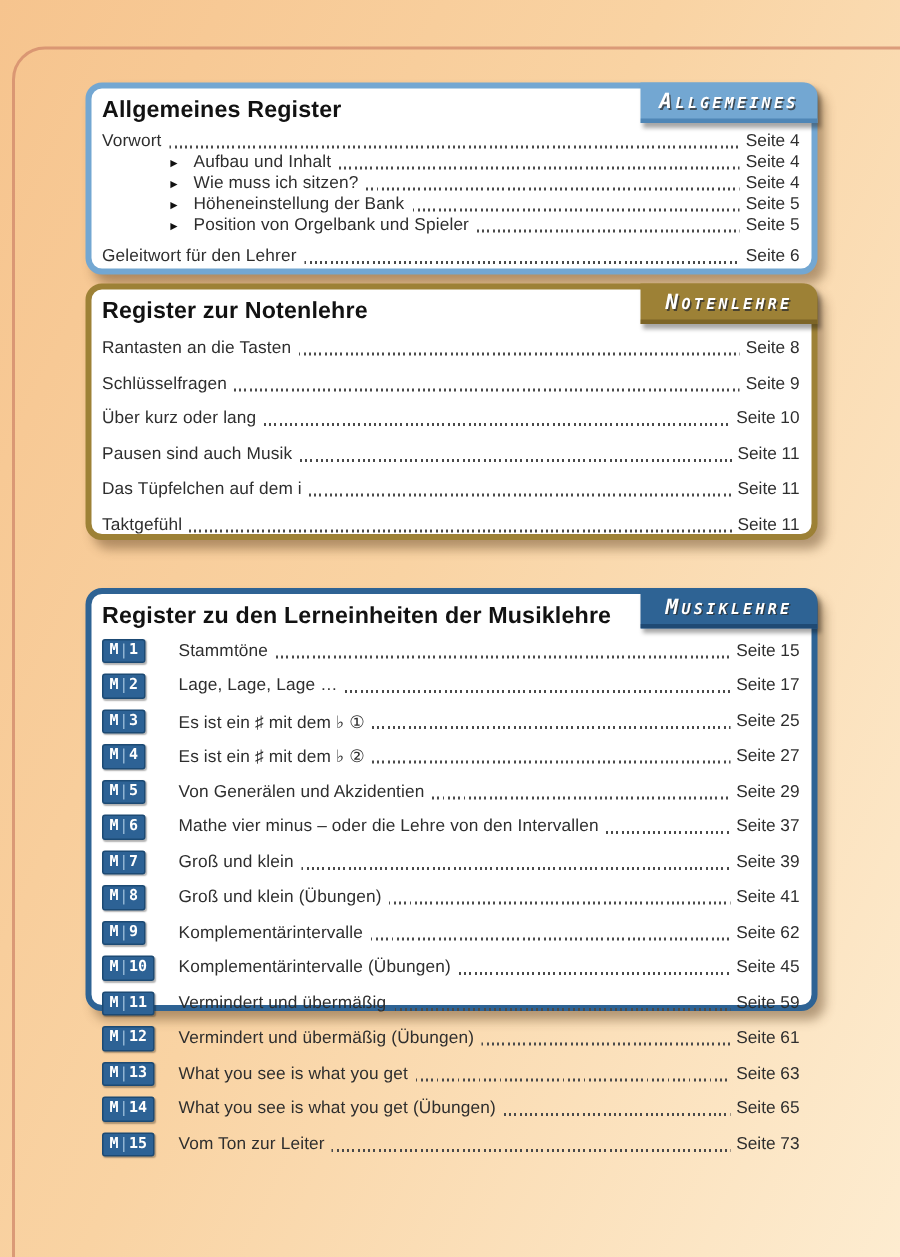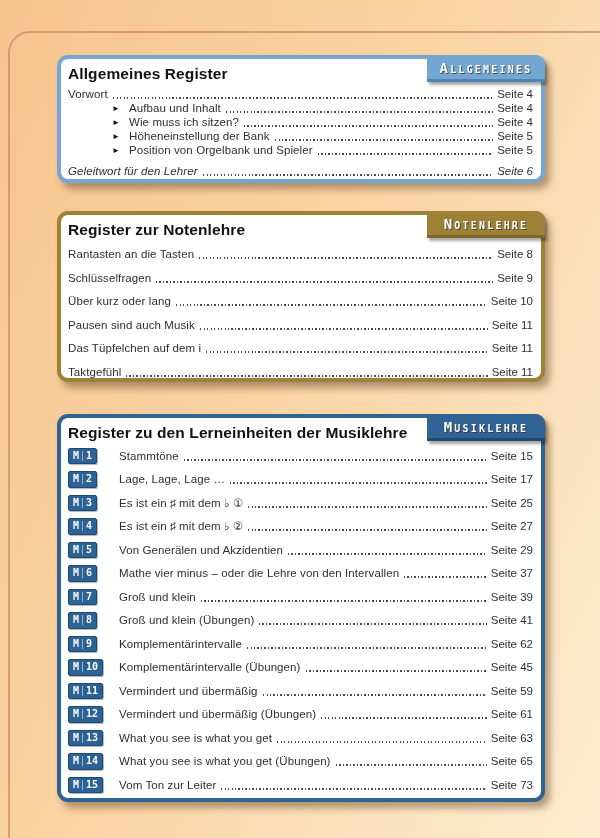--- a/index.html
+++ b/index.html
@@ -12,44 +12,45 @@
     position:absolute;left:8px;top:31px;width:640px;height:860px;
     border:2px solid var(--frame-line);border-radius:22px;opacity:.75;
     pointer-events:none;
   }
   .content{position:absolute;left:57px;top:55px;width:488px;}
   .section{
     position:relative;box-sizing:border-box;width:488px;background:var(--box-bg);
     border:4px solid var(--accent);border-radius:11px;
     box-shadow:5px 6px 7px rgba(92,62,32,.45);
   }
-  .section.s1{height:128px;margin-bottom:28px;}
+  .section.s1{height:128px;margin-bottom:6px;}
   .section.s2{height:171px;margin-bottom:32px;}
-  .section.s3{height:388px;}
+  .section.s3{height:282px;}
   .sec-header{position:relative;padding:5px 10px 0 7px;}
   .sec-title{
     font-size:15.5px;font-weight:bold;color:var(--title-text);
     letter-spacing:.1px;line-height:19px;
   }
   .tab{
     position:absolute;top:-4px;right:-4px;width:118px;height:27px;
     background:var(--accent);border-top-right-radius:9px;
     display:flex;align-items:center;justify-content:center;
     box-shadow:inset 0 -3px 0 var(--shade),2px 3px 3px rgba(0,0,0,.35);
+    font-style:italic;
   }
   .tab-label{
     display:block;font-family:"DejaVu Sans Mono",monospace;font-weight:bold;
     font-size:10px;letter-spacing:2.2px;text-transform:uppercase;color:var(--tab-text);
     text-shadow:1px 1px 0 rgba(45,45,45,.75);margin-top:-2px;
   }
   .tab-label::first-letter{font-size:14px;}
   .entries{list-style:none;margin:0;padding:4px 8px 0 7px;}
   .entries li{display:flex;align-items:center;color:var(--entry-text);font-size:11.5px;}
   .s1 .entries li{height:14px;justify-content:space-between;}
-  .s1 .entries li.gap-top{margin-top:7px;font-style:italic;}
+  .s1 .entries li.gap-top{margin-top:7px;}
   .s1 .entries li.sub{padding-left:44px;}
   .s2 .entries li{height:22.5px;padding-bottom:1px;}
   .s3 .entries{padding-top:2px;}
   .s3 .entries li{height:23.5px;}
   .arrow{
     width:17px;flex:none;font-size:8px;color:#111;line-height:1;
     position:relative;top:.5px;
   }
   .label{flex:none;white-space:nowrap;letter-spacing:.1px;}
   .leader{

